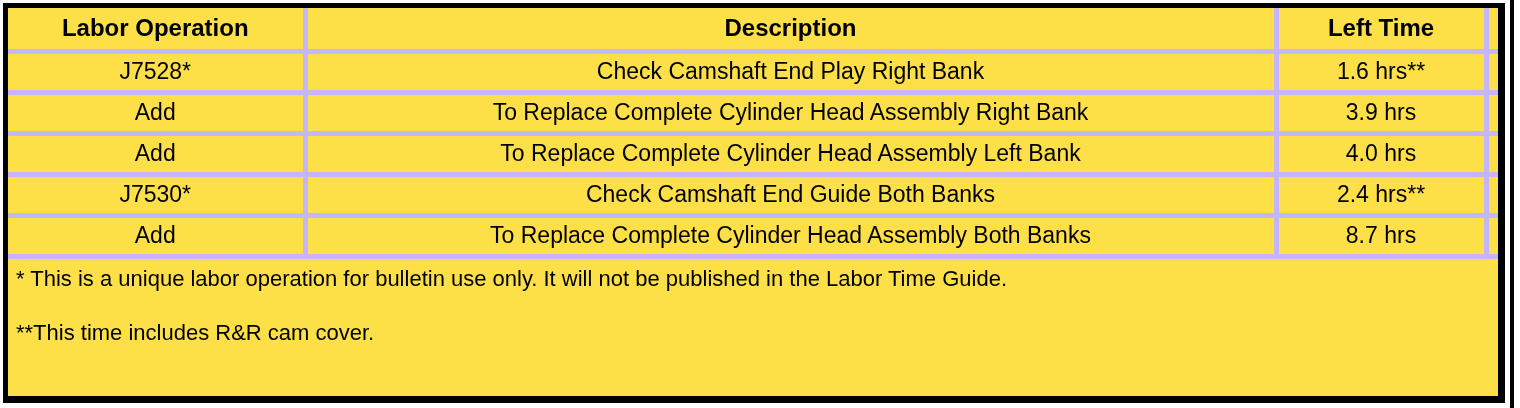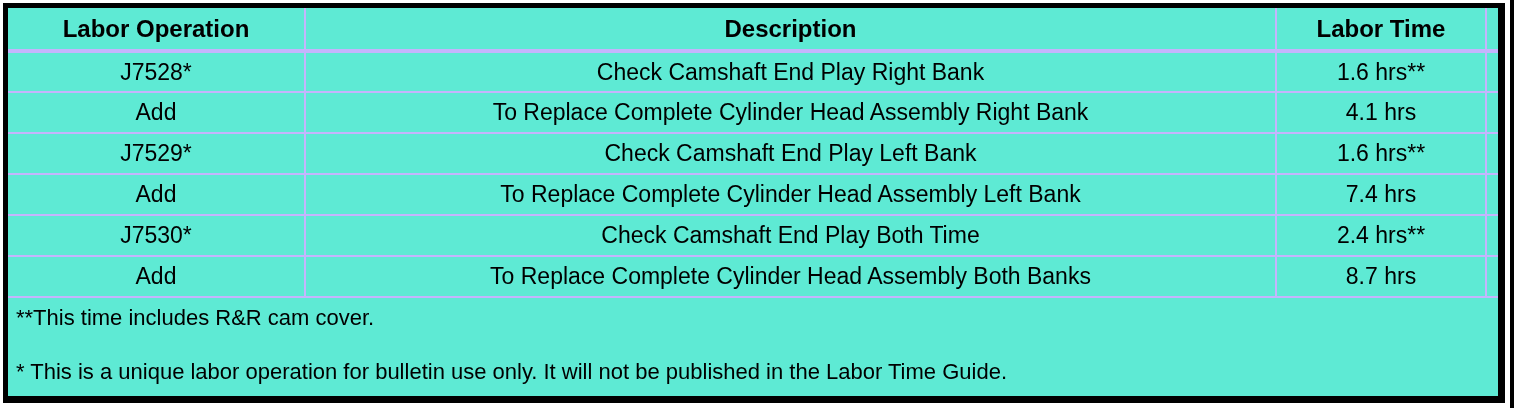--- a/index.html
+++ b/index.html
@@ -17,39 +17,39 @@
   .frame {
     position: absolute;
     left: 3px;
     top: 3px;
     width: 1502px;
     height: 400px;
     box-sizing: border-box;
     border: 5px solid #000000;
     border-right-width: 7px;
     border-bottom-width: 7px;
-    background: #5eead4;
+    background: #fde047;
     overflow: hidden;
   }
   .scan-line {
     position: absolute;
     left: 1510px;
     top: 0;
     width: 4px;
     height: 408px;
     background: #000000;
   }
   table.labor-table {
     border-collapse: collapse;
     table-layout: fixed;
     width: 100%;
   }
   .labor-table th,
   .labor-table td {
-    border: 2px solid #c4b5fd;
+    border: 5px solid #c4b5fd;
     text-align: center;
     vertical-align: middle;
     padding: 0 4px;
     white-space: nowrap;
     overflow: hidden;
     box-sizing: border-box;
   }
   .labor-table th {
     font-size: 24px;
     font-weight: bold;
@@ -82,63 +82,57 @@
     <colgroup>
       <col style="width:297px">
       <col style="width:971px">
       <col style="width:210px">
       <col style="width:12px">
     </colgroup>
     <thead>
       <tr>
         <th>Labor Operation</th>
         <th>Description</th>
-        <th>Labor Time</th>
+        <th>Left Time</th>
         <th></th>
       </tr>
     </thead>
     <tbody>
         <tr>
           <td>J7528*</td>
           <td>Check Camshaft End Play Right Bank</td>
           <td>1.6 hrs**</td>
           <td></td>
         </tr>
         <tr>
           <td>Add</td>
           <td>To Replace Complete Cylinder Head Assembly Right Bank</td>
-          <td>4.1 hrs</td>
-          <td></td>
-        </tr>
-        <tr>
-          <td>J7529*</td>
-          <td>Check Camshaft End Play Left Bank</td>
-          <td>1.6 hrs**</td>
+          <td>3.9 hrs</td>
           <td></td>
         </tr>
         <tr>
           <td>Add</td>
           <td>To Replace Complete Cylinder Head Assembly Left Bank</td>
-          <td>7.4 hrs</td>
+          <td>4.0 hrs</td>
           <td></td>
         </tr>
         <tr>
           <td>J7530*</td>
-          <td>Check Camshaft End Play Both Time</td>
+          <td>Check Camshaft End Guide Both Banks</td>
           <td>2.4 hrs**</td>
           <td></td>
         </tr>
         <tr>
           <td>Add</td>
           <td>To Replace Complete Cylinder Head Assembly Both Banks</td>
           <td>8.7 hrs</td>
           <td></td>
         </tr>
       </tbody>
   </table>
 
   <div class="notes">
+    <p class="note-line">* This is a unique labor operation for bulletin use only. It will not be published in the Labor Time Guide.</p>
     <p class="note-line">**This time includes R&amp;R cam cover.</p>
-    <p class="note-line">* This is a unique labor operation for bulletin use only. It will not be published in the Labor Time Guide.</p>
   </div>
 </div>
 
 <div class="scan-line"></div>
 
 </body></html>

